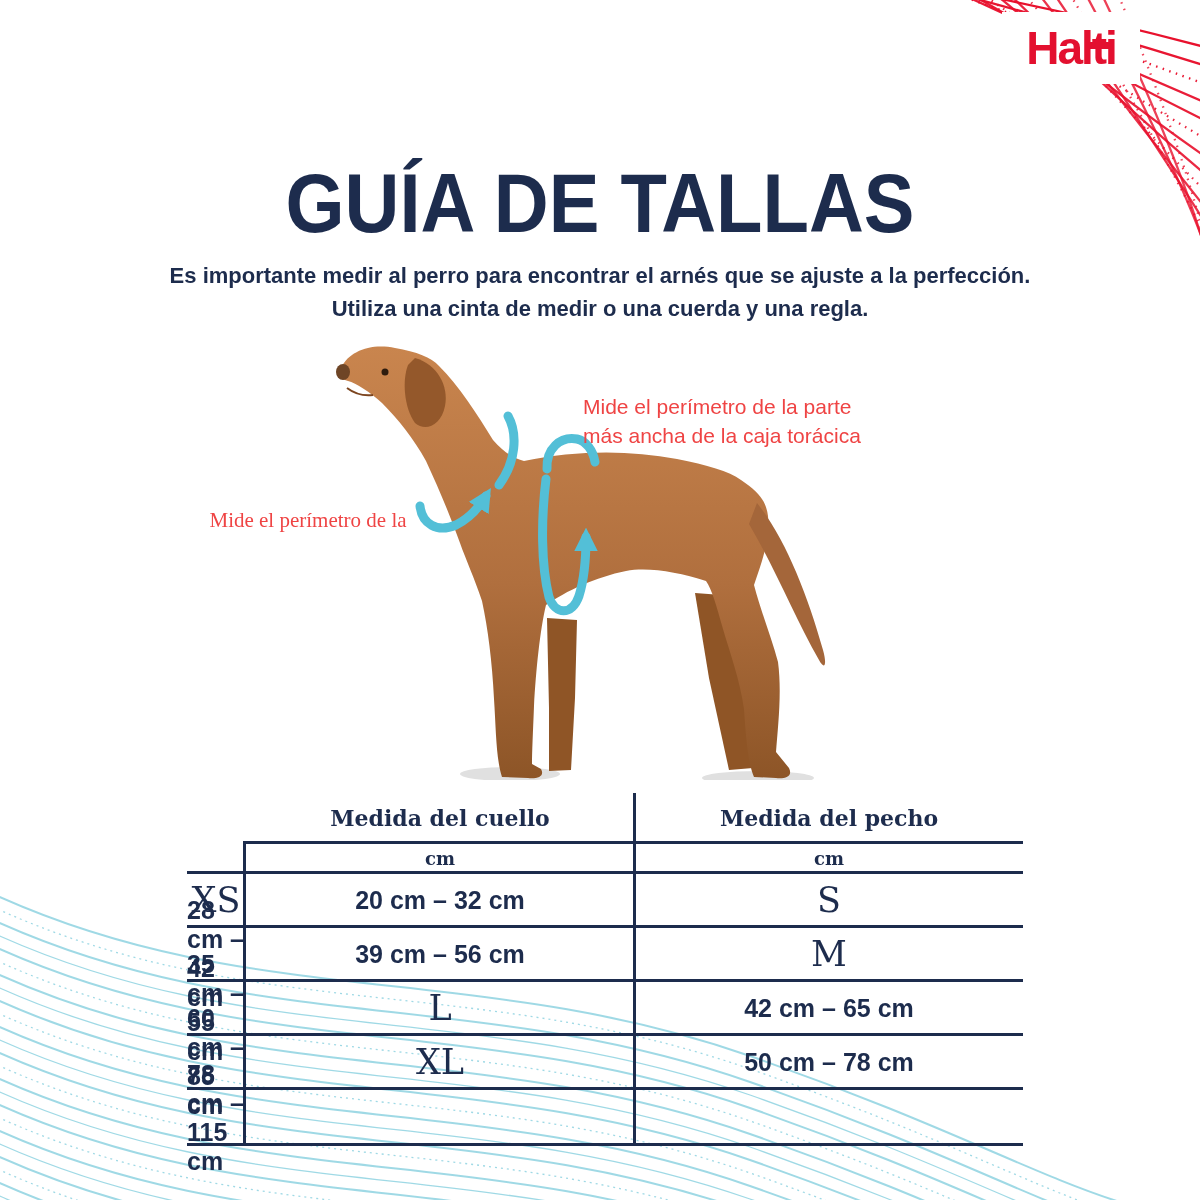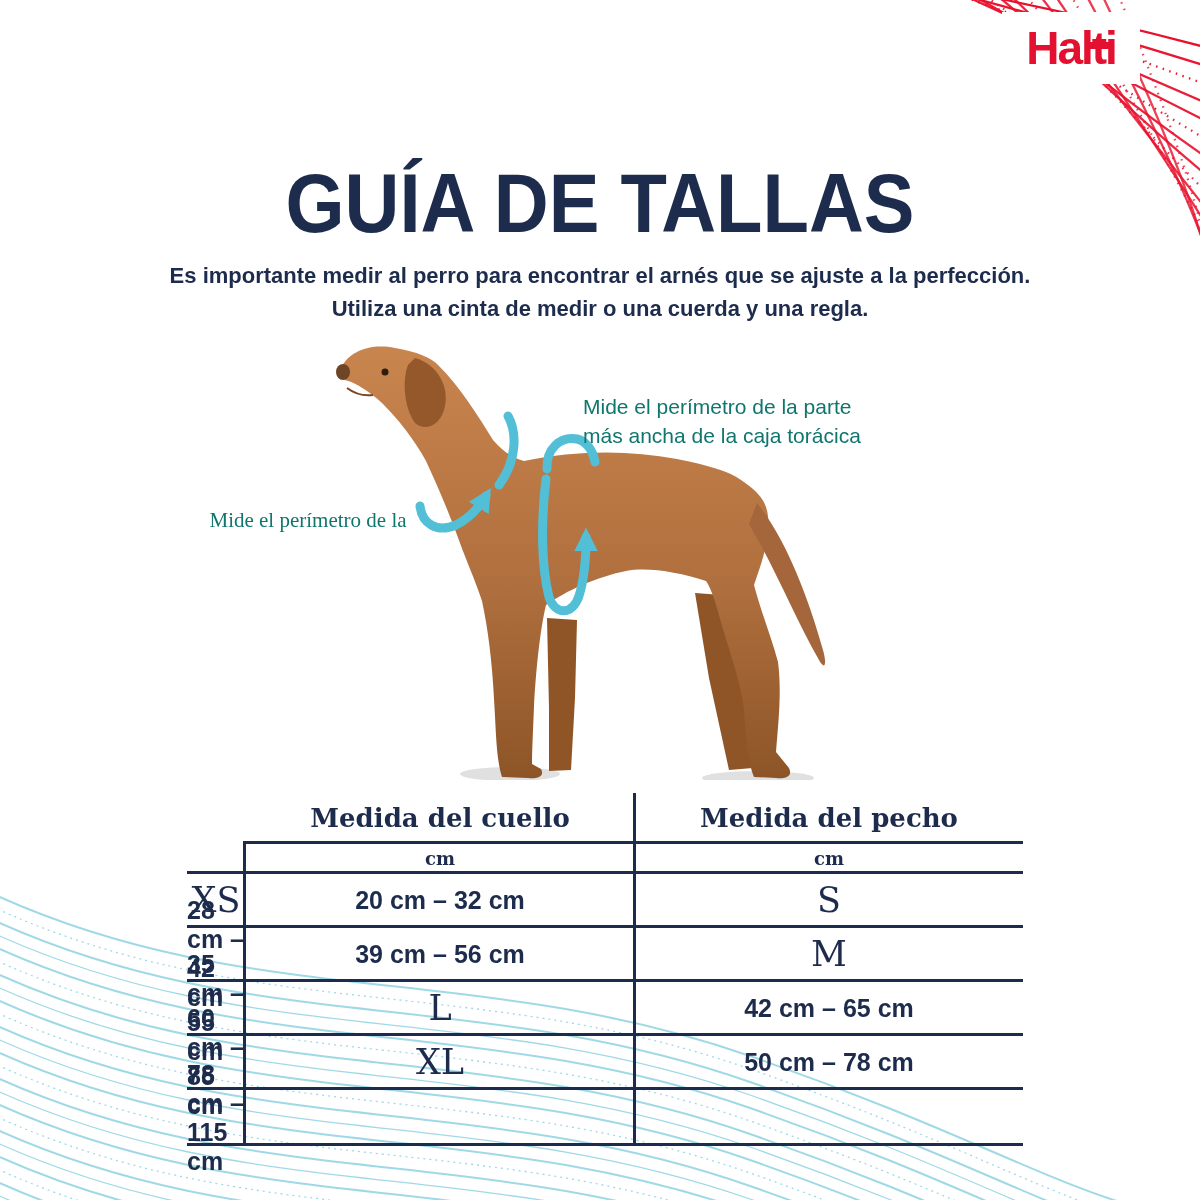--- a/index.html
+++ b/index.html
@@ -31,31 +31,31 @@
     font-weight:bold; font-size:76px; line-height:1; color:#1d2c4d;
     letter-spacing:0px; transform:scaleY(1.1); transform-origin:50% 0;
   }
   .intro{
     position:absolute; top:259px; left:0; width:100%; text-align:center;
     font-size:22px; font-weight:bold; line-height:33px; color:#1d2c4d;
   }
 
   .dog-wrap{position:absolute; left:325px; top:338px; width:565px; height:442px;}
 
-  .note{position:absolute; font-size:21px; line-height:29px; color:#0f766e;}
+  .note{position:absolute; font-size:21px; line-height:29px; color:#ef4444;}
   .note-chest{left:583px; top:392px; width:330px; text-align:left;}
   .note-neck{left:176px; top:506px; width:264px; text-align:center;font-family:Liberation Serif, serif;}
 
   .size-table{
     position:absolute; left:187px; top:793px; width:836px; height:353px;
     display:grid; grid-template-columns:58px 390px 388px;
     grid-template-rows:50px 30px 54px 54px 54px 54px 57px;
   }
   .cell{display:flex; align-items:center; justify-content:center;}
-  .th  {font-family:"DejaVu Serif", serif; font-weight:bold; font-size:26px;}
+  .th  {font-family:"DejaVu Serif", serif; font-weight:bold; font-size:22px;}
   .unit{font-family:"DejaVu Serif", serif; font-weight:bold; font-size:18px;}
   .size{font-family:"DejaVu Serif", serif; font-weight:normal; font-size:35px;}
   .val {font-weight:bold; font-size:25px;}
   .tl{position:absolute; background:#1d2c4d;}
 </style>
 </head>
 <body>
 
 <div class="page">
 

